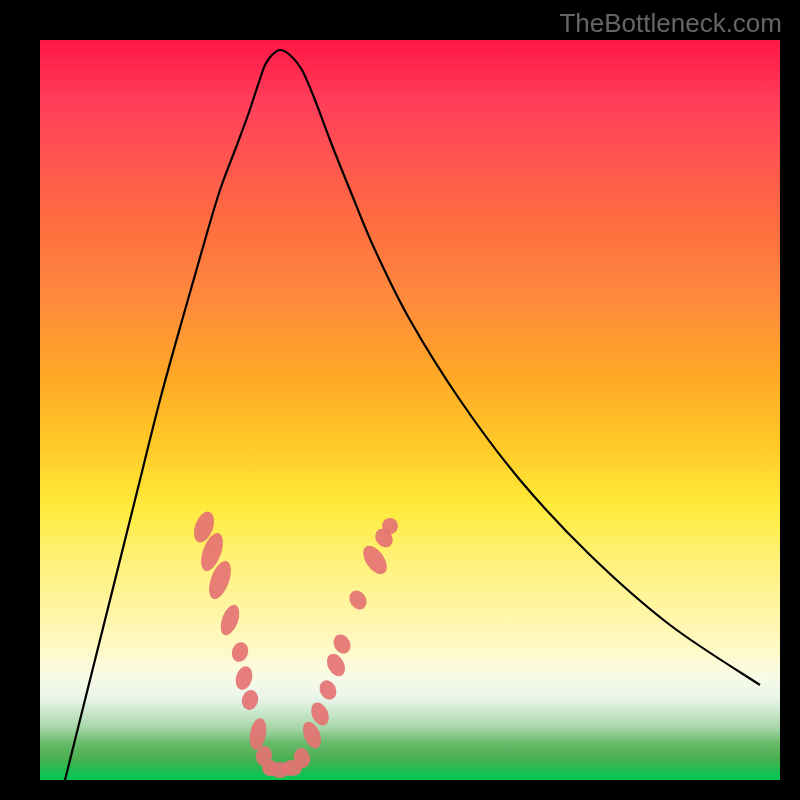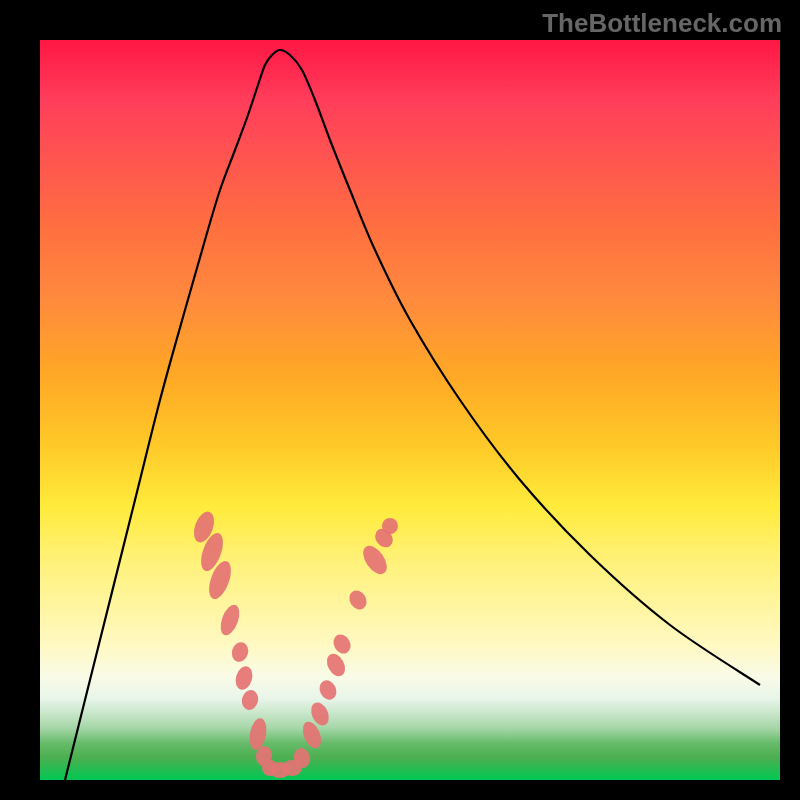--- a/index.html
+++ b/index.html
@@ -13,21 +13,21 @@
       background: #000;
       position: relative;
       font-family: Arial, sans-serif;
     }
     .watermark {
       position: absolute;
       top: 8px;
       right: 18px;
       color: #666;
       font-size: 26px;
-      font-weight: bold;
+      font-weight: normal;
       z-index: 10;
     }
     .plot-area {
       position: absolute;
       left: 40px;
       top: 40px;
       width: 740px;
       height: 740px;
       overflow: hidden;
     }

